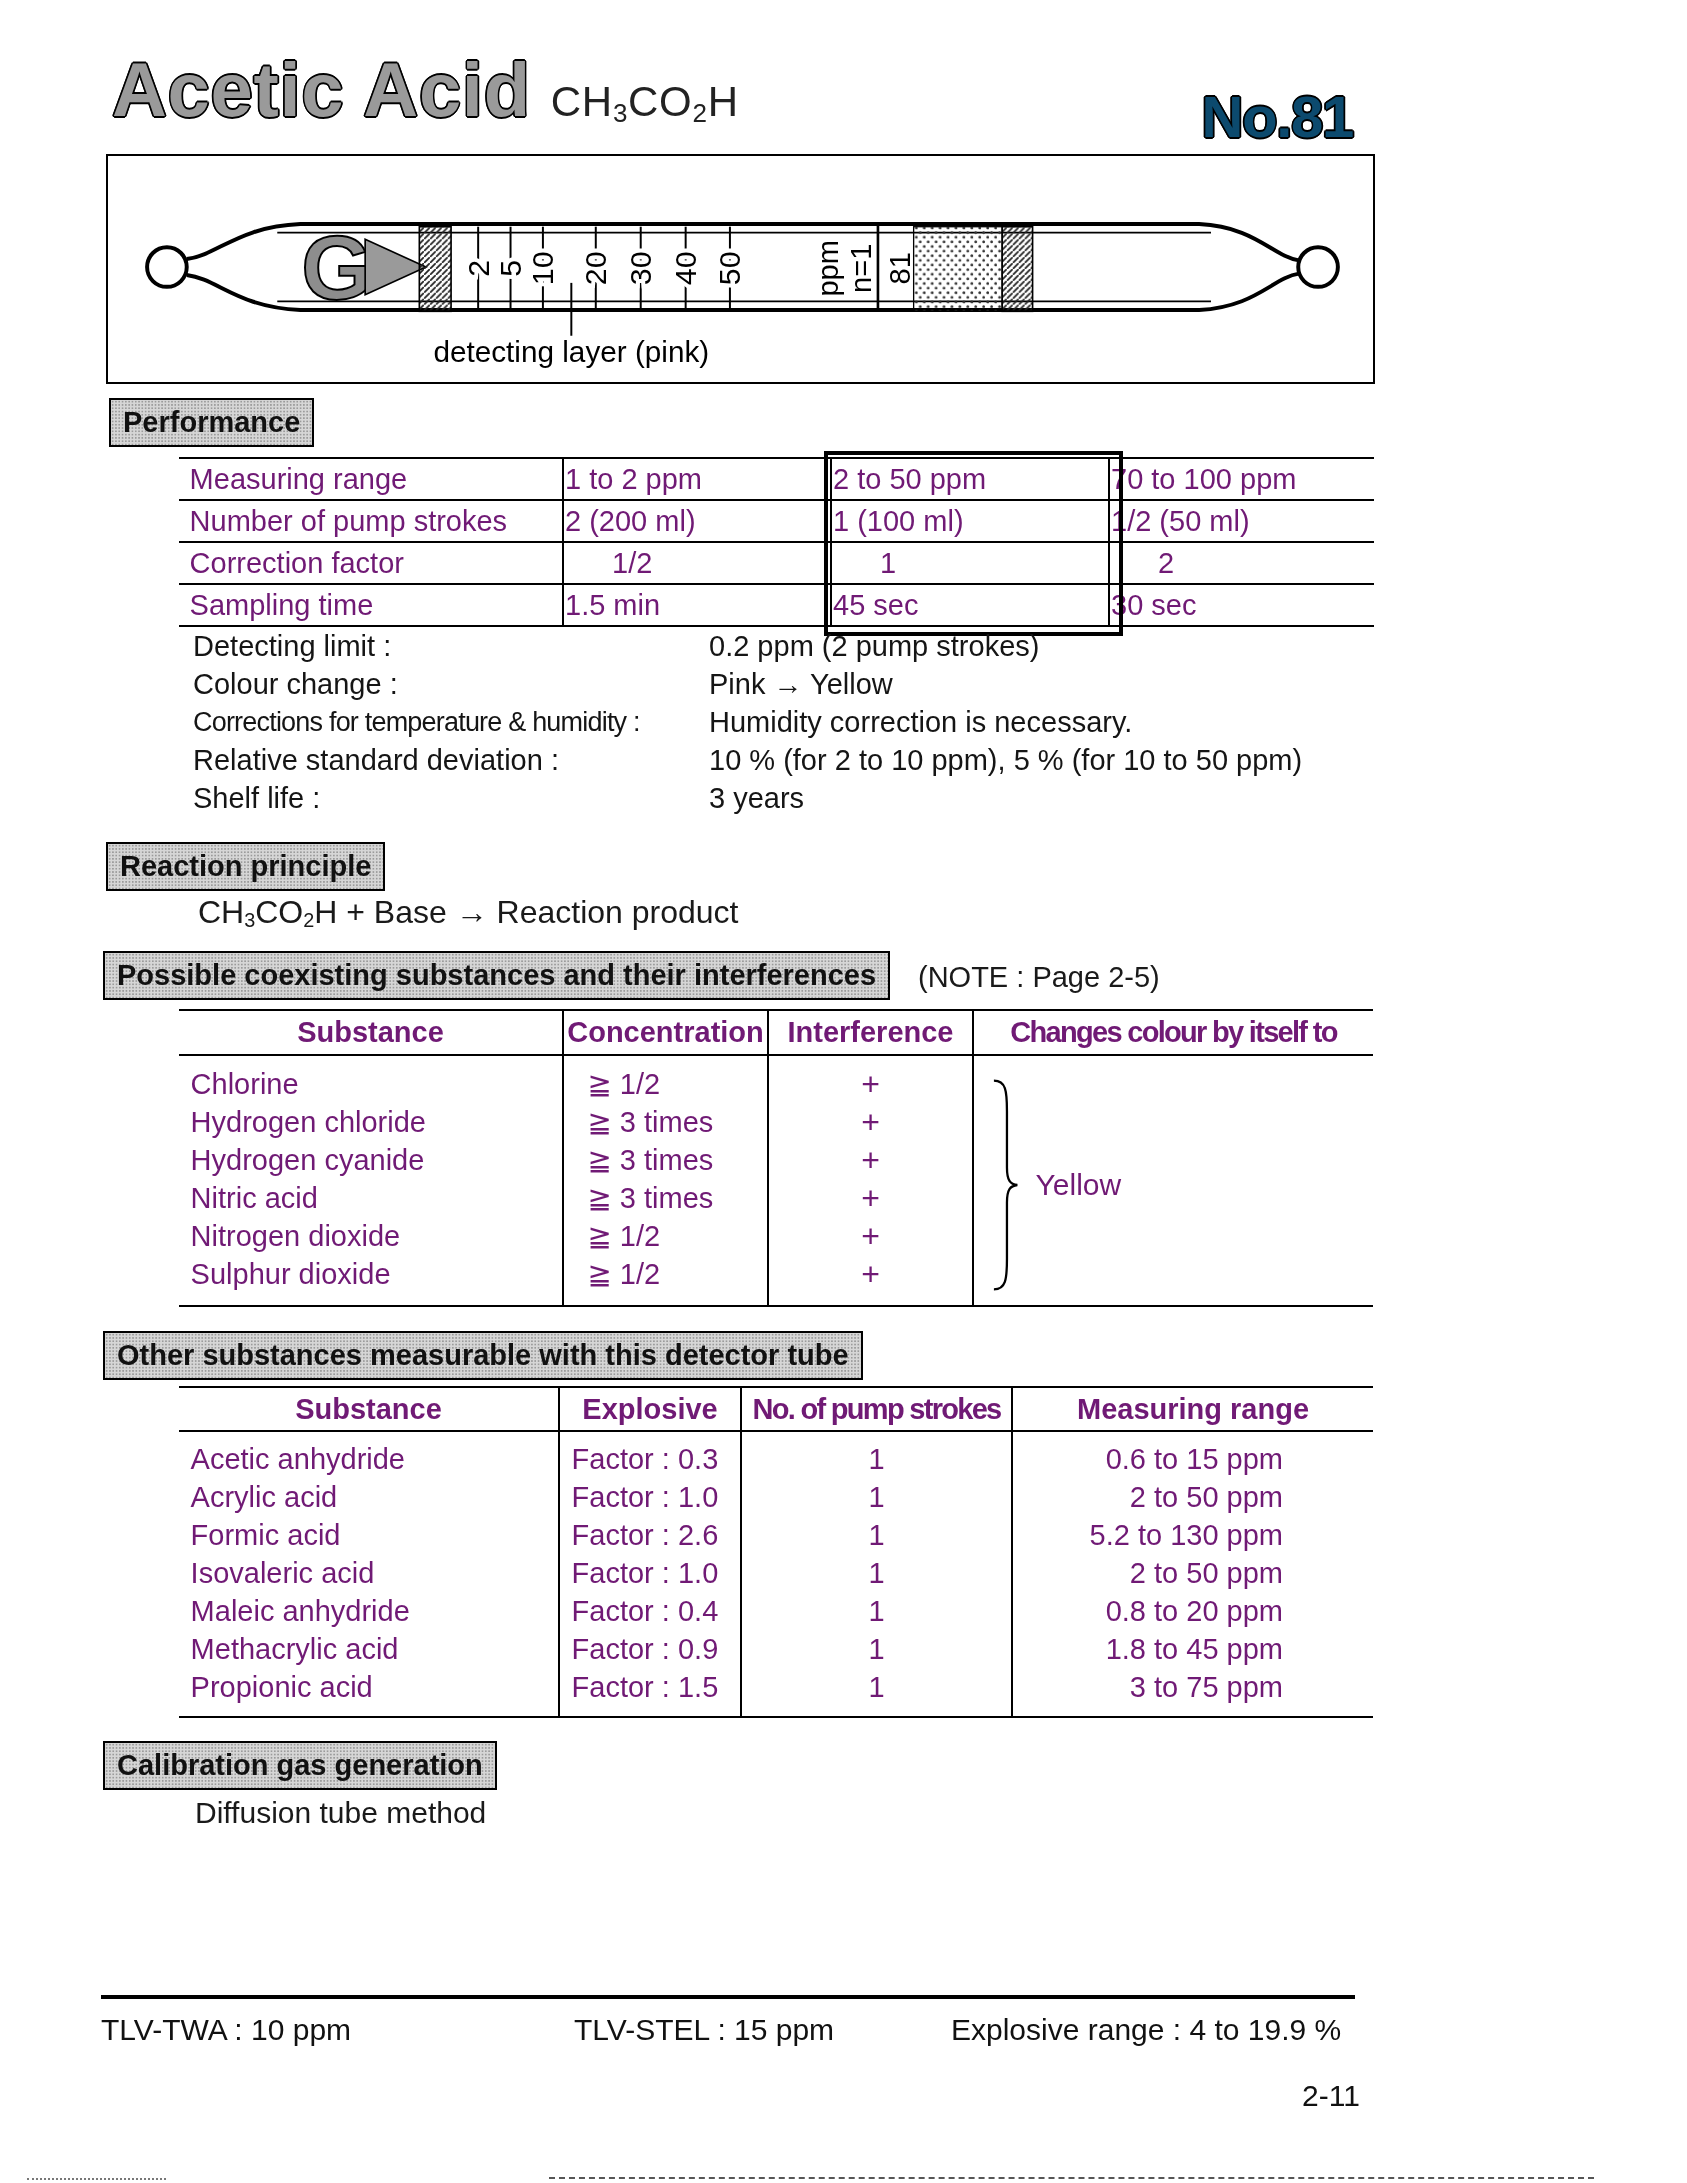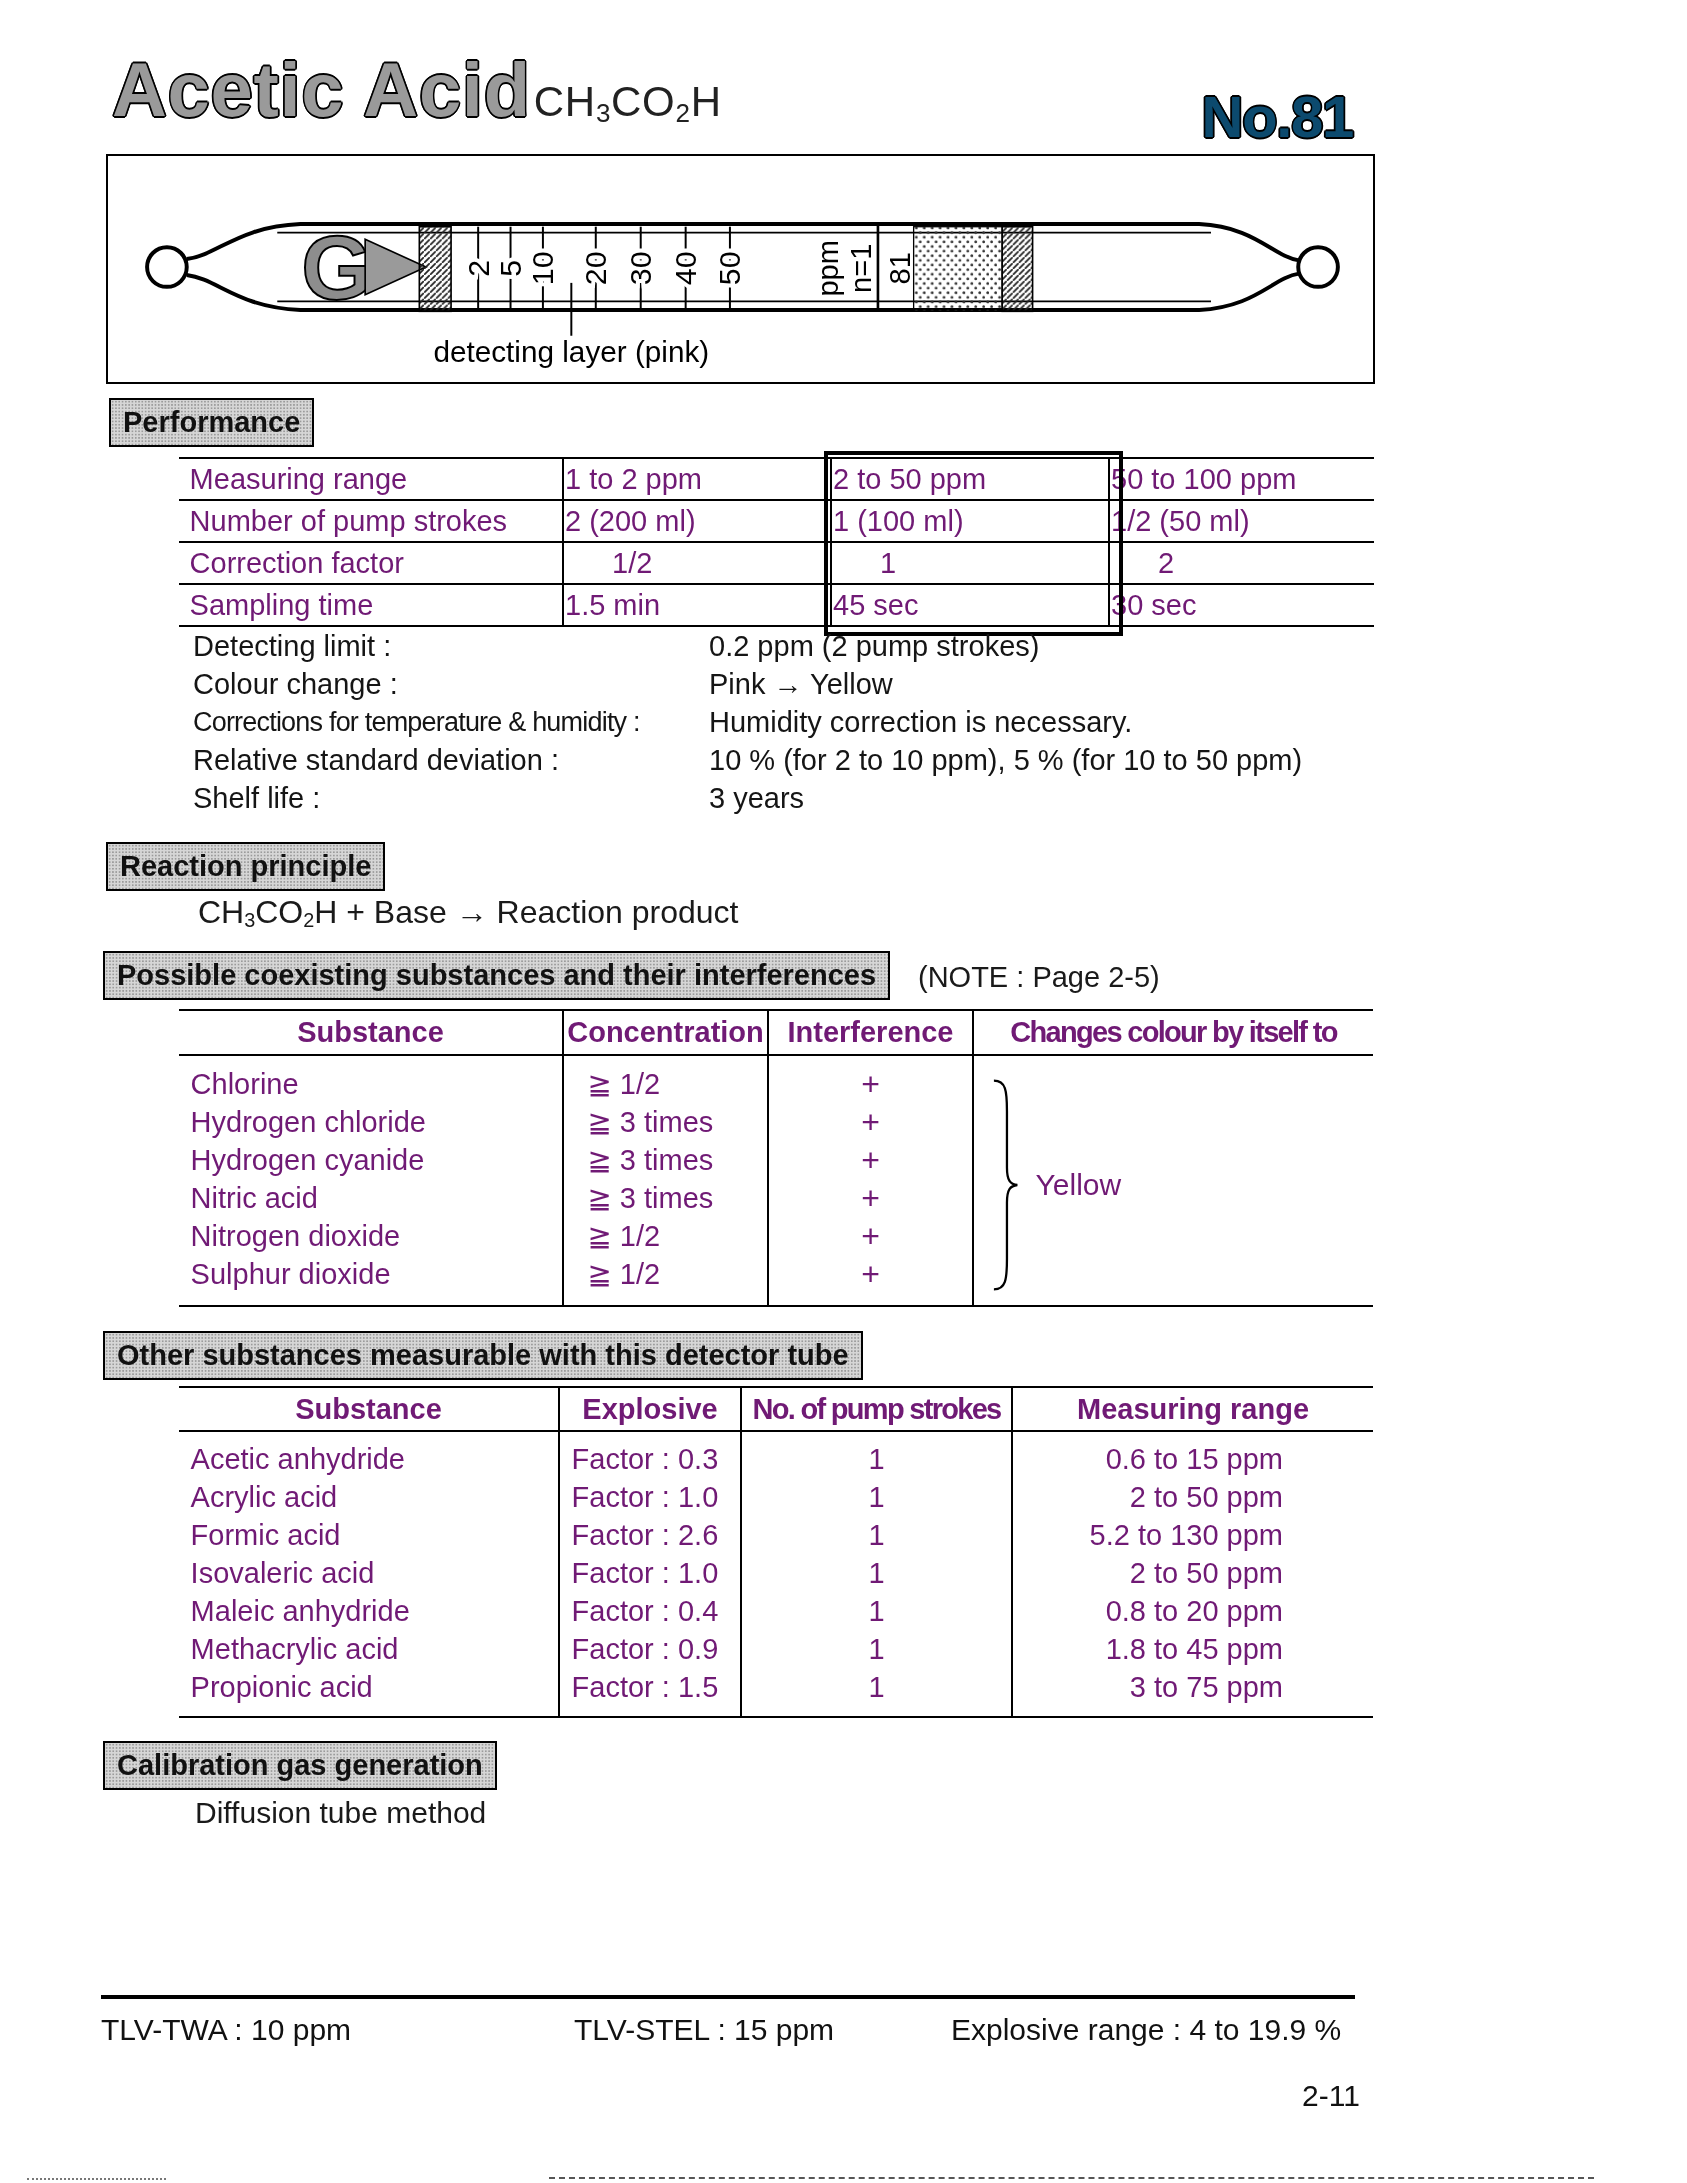--- a/index.html
+++ b/index.html
@@ -2,21 +2,21 @@
 <html style="font-size:10.6px"><head>
 <meta charset="utf-8">
 <style>
   html,body{margin:0;padding:0;background:#e8e8e8;}
   .page{
     position:relative; width:1687px; height:2183px; background:#ffffff;
     font-family:"Liberation Sans","DejaVu Sans",sans-serif; color:#151515;
     overflow:hidden;
   }
   
-  .title-row{position:absolute; left:112px; top:46px; display:flex; align-items:baseline; gap:3px;}
+  .title-row{position:absolute; left:112px; top:46px; display:flex; align-items:baseline; gap:20px;}
   .doc-title{
     font-size:76px; font-weight:bold; letter-spacing:0.7px; color:#9a9a9a;
     text-shadow:1.7px 0 0 #000,-1.7px 0 0 #000,0 1.7px 0 #000,0 -1.7px 0 #000,
                 1.2px 1.2px 0 #000,-1.2px -1.2px 0 #000,1.2px -1.2px 0 #000,-1.2px 1.2px 0 #000;
   }
   .formula{font-size:42px; color:#222; letter-spacing:0.7px;}
   .formula .sub{font-size:0.62em; vertical-align:-0.22em;}
   .tube-no{
     position:absolute; right:334px; top:83px; font-size:58px; font-weight:bold; letter-spacing:-1.3px;
     color:#0c4a6e;
@@ -158,21 +158,21 @@
         <col style="width:384px">
         <col style="width:268px">
         <col style="width:278px">
         <col style="width:265px">
       </colgroup>
     <tbody>
         <tr>
       <td class="lbl">Measuring range</td>
       <td class="val">1 to 2 ppm</td>
       <td class="val">2 to 50 ppm</td>
-      <td class="val">50 to 100 ppm</td>
+      <td class="val">70 to 100 ppm</td>
     </tr>
     <tr>
       <td class="lbl">Number of pump strokes</td>
       <td class="val">2 (200 ml)</td>
       <td class="val">1 (100 ml)</td>
       <td class="val">1/2 (50 ml)</td>
     </tr>
     <tr>
       <td class="lbl">Correction factor</td>
       <td class="val-left">1/2</td>

